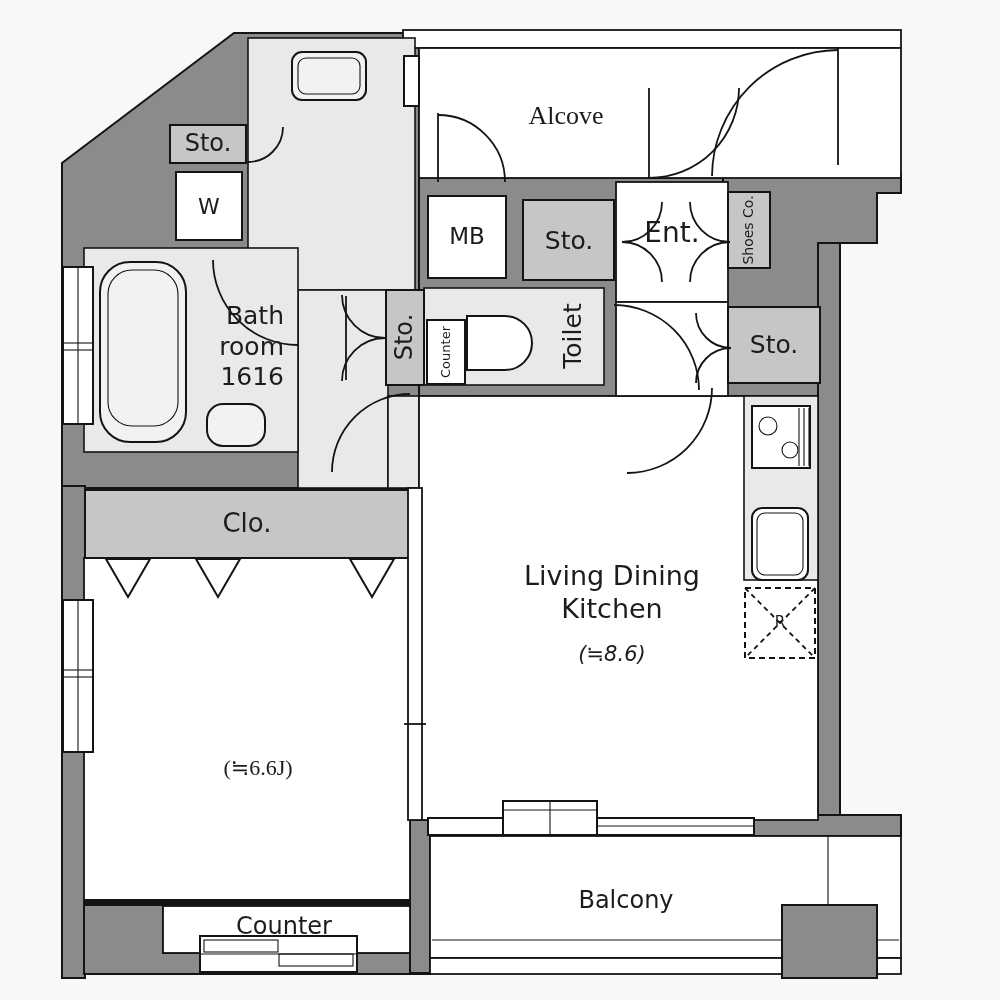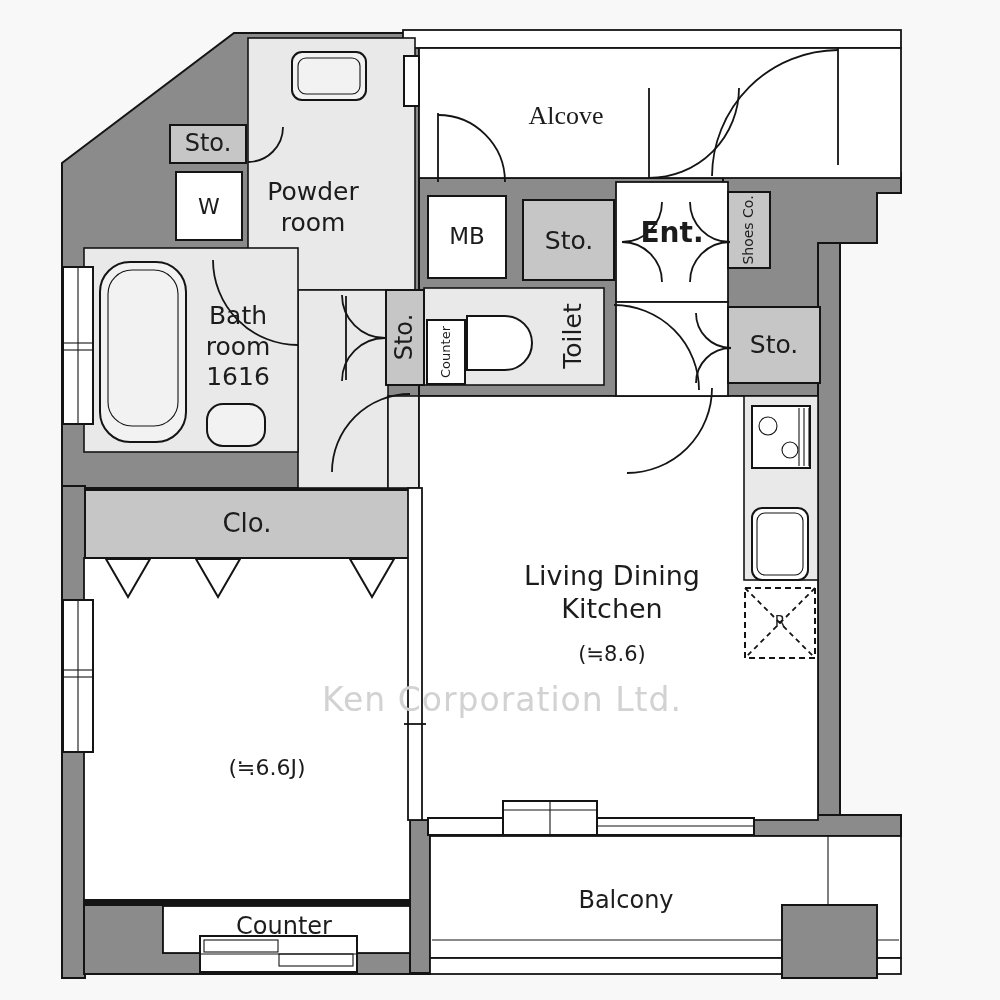--- a/index.html
+++ b/index.html
@@ -162,35 +162,33 @@
       <path class="door" d="M 690,202 A 40 40 0 0 0 730,242"></path>
       <path class="door" d="M 730,242 A 40 40 0 0 0 690,282"></path>
       <path class="door" d="M 614,305 A 85 85 0 0 1 699,390"></path>
       <path class="door" d="M 696,313 A 35 35 0 0 0 731,348"></path>
       <path class="door" d="M 731,348 A 35 35 0 0 0 696,383"></path>
       <path class="door" d="M 712,388 A 85 85 0 0 1 627,473"></path>
       <path class="door" d="M 332,472 A 78 78 0 0 1 410,394"></path>
     </g>
   </svg>
 
-  <div class="lbl watermark" style="left:502px;top:700px;">Ken Corporation Ltd.</div>
 
   <div class="lbl" style="left:208px;top:144px;font-size:24px;">Sto.</div>
   <div class="lbl" style="left:209px;top:207px;font-size:22px;">W</div>
-  <div class="lbl" style="left:313px;top:207px;font-size:25px;width:130px;">Powder room</div>
-  <div class="lbl" style="left:238px;top:347px;font-size:25px;width:92px;">Bath room 1616</div>
+  <div class="lbl" style="left:238px;top:347px;font-size:25px;width:92px;text-align:right;">Bath room 1616</div>
   <div class="lbl" style="left:566px;top:116px;font-size:26px;font-family:Liberation Serif, serif;">Alcove</div>
   <div class="lbl" style="left:467px;top:236px;font-size:23px;">MB</div>
   <div class="lbl" style="left:569px;top:241px;font-size:25px;">Sto.</div>
-  <div class="lbl" style="left:672px;top:233px;font-size:28px;font-weight:bold;">Ent.</div>
+  <div class="lbl" style="left:672px;top:233px;font-size:28px;">Ent.</div>
   <div class="lbl vert" style="left:749px;top:230px;font-size:14px;">Shoes Co.</div>
   <div class="lbl vert" style="left:405px;top:337px;font-size:24px;">Sto.</div>
   <div class="lbl vert" style="left:446px;top:352px;font-size:13px;">Counter</div>
   <div class="lbl vert" style="left:573px;top:336px;font-size:25px;">Toilet</div>
   <div class="lbl" style="left:774px;top:345px;font-size:25px;">Sto.</div>
   <div class="lbl" style="left:247px;top:524px;font-size:26px;">Clo.</div>
   <div class="lbl" style="left:612px;top:593px;font-size:27px;width:250px;">Living Dining Kitchen</div>
-  <div class="lbl" style="left:612px;top:655px;font-size:21px;">(≒8.6)</div>
-  <div class="lbl" style="left:267px;top:768px;font-size:22px;">(≒6.6J)</div>
+  <div class="lbl" style="left:612px;top:655px;font-size:21px;font-style:italic;">(≒8.6)</div>
+  <div class="lbl" style="left:258px;top:768px;font-size:22px;font-family:Liberation Serif, serif;">(≒6.6J)</div>
   <div class="lbl" style="left:780px;top:622px;font-size:15px;">R</div>
   <div class="lbl" style="left:626px;top:901px;font-size:24px;">Balcony</div>
   <div class="lbl" style="left:284px;top:927px;font-size:24px;">Counter</div>
 </div>
 
 </body></html>

